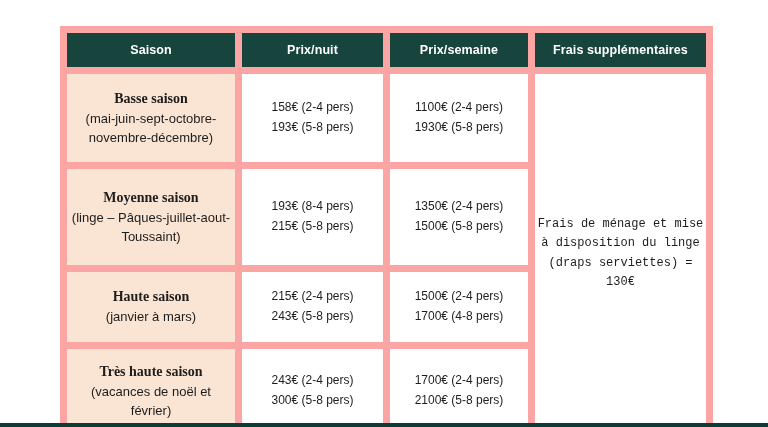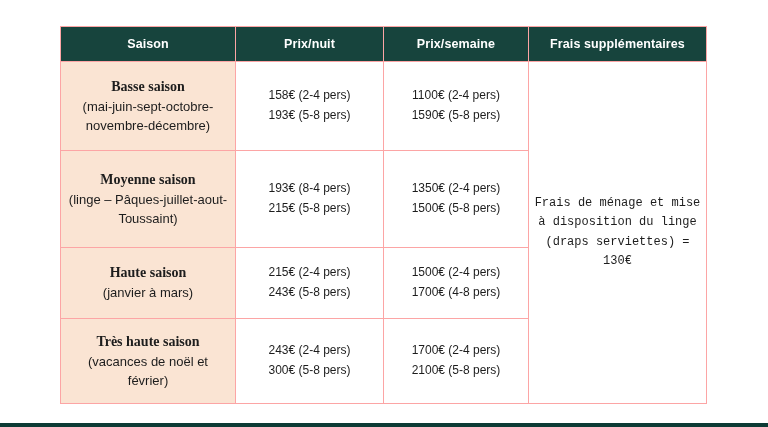--- a/index.html
+++ b/index.html
@@ -36,21 +36,21 @@
     top: 26px;
     width: 646px;
   }
   table.pricing {
     border-collapse: collapse;
     table-layout: fixed;
     width: 646px;
   }
   table.pricing th,
   table.pricing td {
-    border: 1px solid #fca5a5;
+    border: 7px solid #fca5a5;
     vertical-align: middle;
     padding: 0;
   }
   thead th {
     background: #17443d;
     color: #ffffff;
     font-size: 12.5px;
     font-weight: bold;
     height: 34px;
     text-align: center;
@@ -137,21 +137,21 @@
             <span class="season-title">Basse saison</span>
             <span class="season-sub">(mai-juin-sept-octobre-</span>
             <span class="season-sub">novembre-décembre)</span>
           </td>
           <td class="price-cell">
             <span class="price-line">158€ (2-4 pers)</span>
             <span class="price-line">193€ (5-8 pers)</span>
           </td>
           <td class="price-cell">
             <span class="price-line">1100€ (2-4 pers)</span>
-            <span class="price-line">1590€ (5-8 pers)</span>
+            <span class="price-line">1930€ (5-8 pers)</span>
           </td>
           <td class="extra-cell" rowspan="4">
             <span class="extra-line">Frais de ménage et mise</span>
             <span class="extra-line">à disposition du linge</span>
             <span class="extra-line">(draps serviettes) = 130€</span>
           </td>
         </tr>
 
         <tr class="row-2">
           <td class="season-cell">

